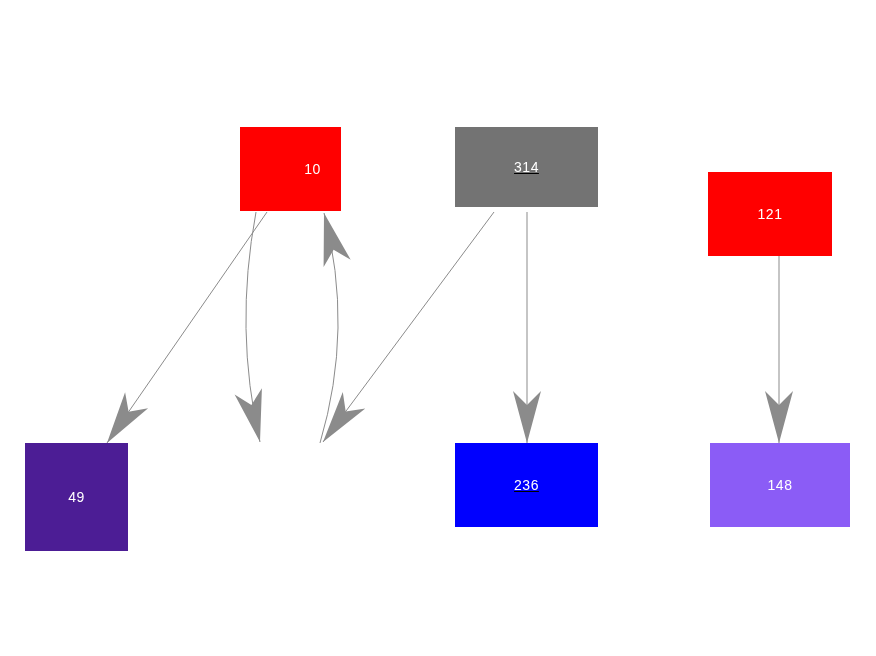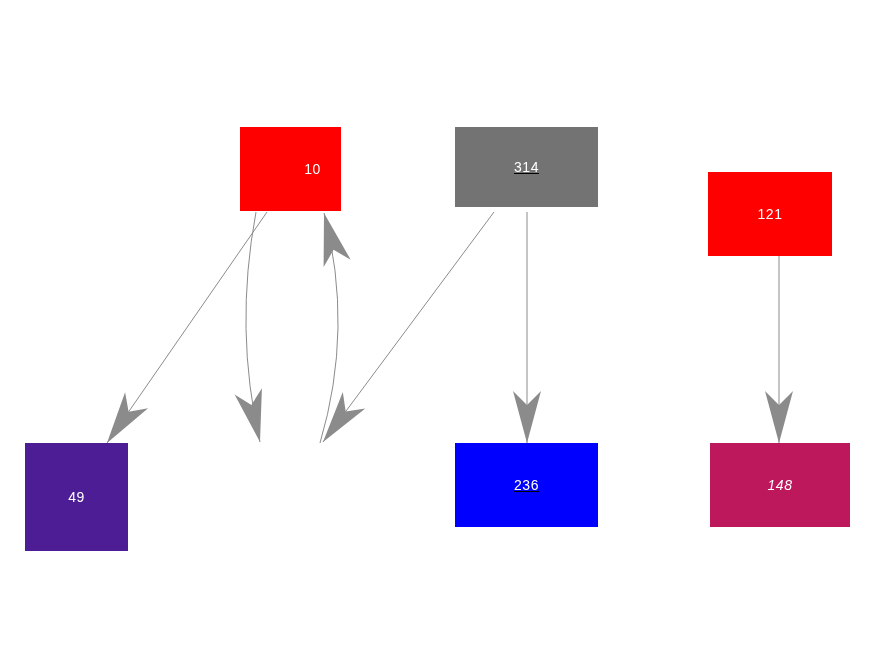--- a/index.html
+++ b/index.html
@@ -71,17 +71,17 @@
       </div>
       <div class="node" style="left: 708px; top: 127px; width: 124px; height: 84px; background: rgb(255, 0, 0); margin-top: 45px;">
         <span class="node-label" style="color: rgb(255, 255, 255);">121</span>
       </div>
       <div class="node" style="left: 25px; top: 443px; width: 103px; height: 108px; background: #4c1d95;">
         <span class="node-label" style="color: rgb(255, 255, 255);">49</span>
       </div>
       <div class="node" style="left: 455px; top: 443px; width: 143px; height: 84px; background: rgb(0, 0, 255); text-decoration: underline;">
         <span class="node-label" style="color: rgb(255, 255, 255);">236</span>
       </div>
-      <div class="node" style="left: 710px; top: 443px; width: 140px; height: 84px; background: #be185d; font-style: italic;">
+      <div class="node" style="left: 710px; top: 443px; width: 140px; height: 84px; background: #8b5cf6;">
         <span class="node-label" style="color: rgb(255, 255, 255);">148</span>
       </div>
     </div>
 </div>
 
 </body></html>

